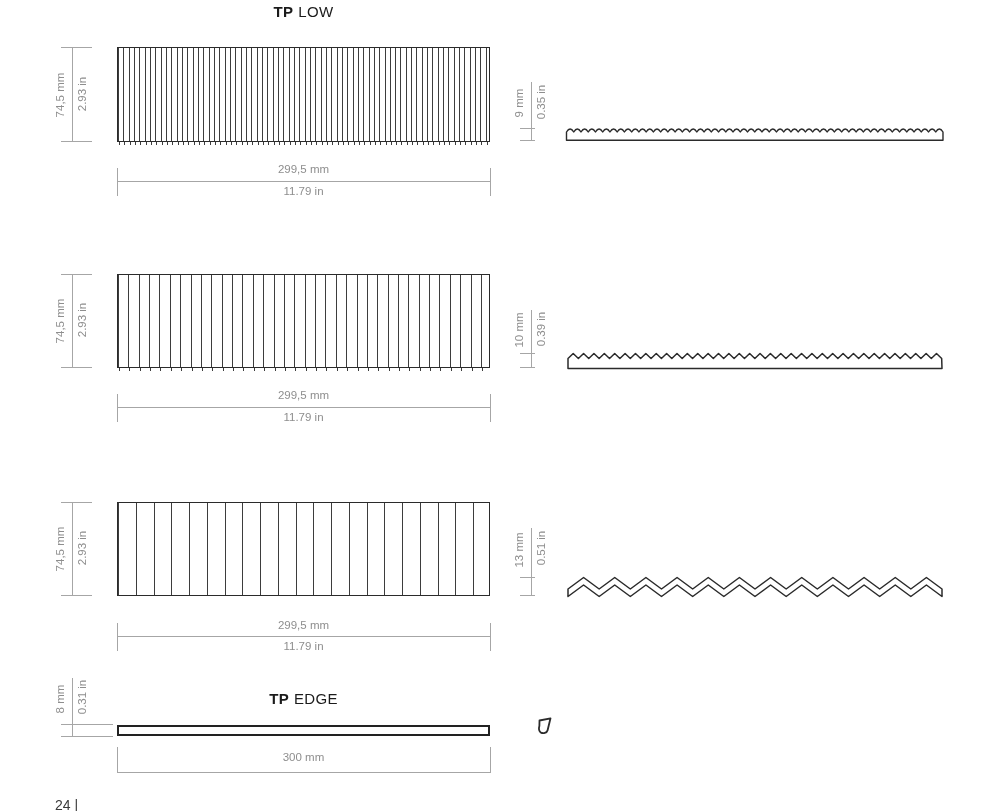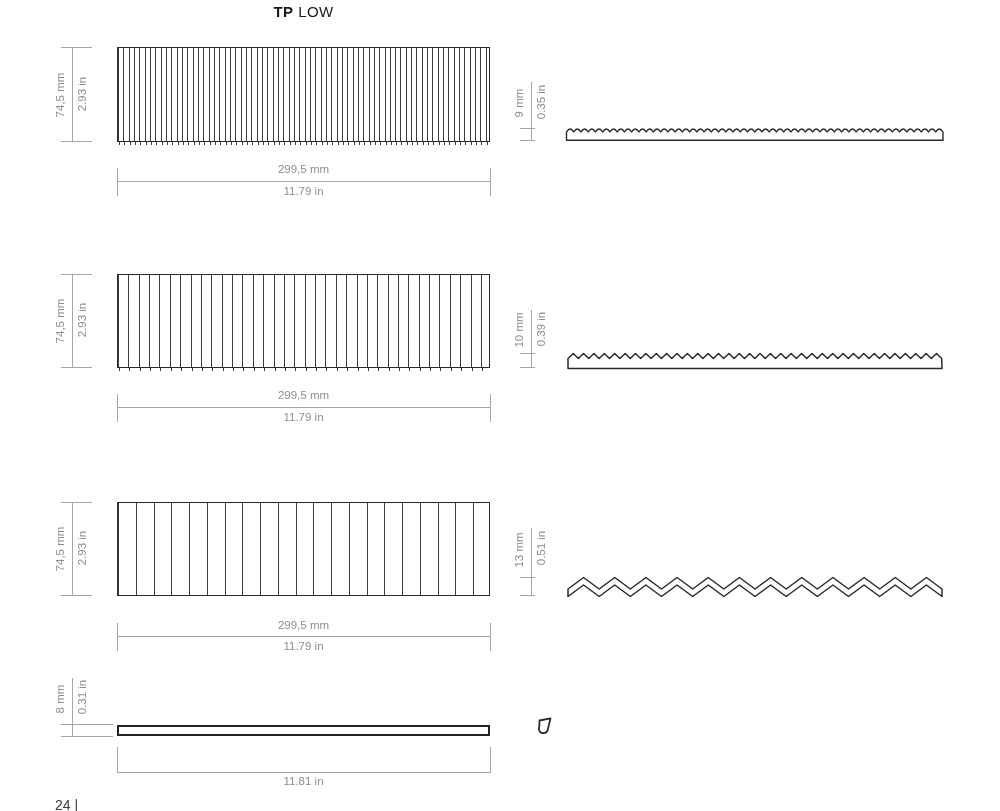--- a/index.html
+++ b/index.html
@@ -83,32 +83,35 @@
   <div class="vl" style="left:116.5px;top:623px;height:28px;"></div>
   <div class="vl" style="left:489.5px;top:623px;height:28px;"></div>
   <div class="dt dtc" style="left:117px;top:640px;width:373px;">11.79 in</div>
 
   <div class="vl" style="left:531px;top:528px;height:68px;"></div>
   <div class="hl" style="left:520px;top:577px;width:15px;"></div>
   <div class="hl" style="left:520px;top:595px;width:15px;"></div>
   <div class="dt rot" style="left:519px;top:550px;">13 mm</div>
   <div class="dt rot" style="left:541px;top:548px;">0.51 in</div>
 
+  <div class="t" style="left:117px;top:690px;width:373px;">
+    <b>TP</b><span class="tv">EDGE</span>
+  </div>
   <div class="panel" style="left:117px;top:725px;width:373px;height:11px;border-width:2px;border-color:#222;"></div>
 
   <div class="vl" style="left:72px;top:678px;height:59px;"></div>
   <div class="hl" style="left:61px;top:724px;width:52px;"></div>
   <div class="hl" style="left:61px;top:736px;width:52px;"></div>
   <div class="dt rot" style="left:60px;top:699px;">8 mm</div>
   <div class="dt rot" style="left:82px;top:697px;">0.31 in</div>
 
+  <div class="dt dtc" style="left:117px;top:751px;width:373px;">300 mm</div>
   <div class="hl" style="left:117px;top:772px;width:373px;"></div>
   <div class="vl" style="left:116.5px;top:747px;height:26px;"></div>
   <div class="vl" style="left:489.5px;top:747px;height:26px;"></div>
-  <div class="dt dtc" style="left:117px;top:775px;width:373px;">11.81 in</div>
 
   <div class="pagenum" style="left:55px;top:797px;">24 |</div>
 
   <svg id="profiles" width="1000" height="811" style="position:absolute;left:0;top:0;pointer-events:none;">
       <path d="M 566.5 140.3 L 566.5 132 q 3.62 -6 7.24 0 q 3.62 -6 7.24 0 q 3.62 -6 7.24 0 q 3.62 -6 7.24 0 q 3.62 -6 7.24 0 q 3.62 -6 7.24 0 q 3.62 -6 7.24 0 q 3.62 -6 7.24 0 q 3.62 -6 7.24 0 q 3.62 -6 7.24 0 q 3.62 -6 7.24 0 q 3.62 -6 7.24 0 q 3.62 -6 7.24 0 q 3.62 -6 7.24 0 q 3.62 -6 7.24 0 q 3.62 -6 7.24 0 q 3.62 -6 7.24 0 q 3.62 -6 7.24 0 q 3.62 -6 7.24 0 q 3.62 -6 7.24 0 q 3.62 -6 7.24 0 q 3.62 -6 7.24 0 q 3.62 -6 7.24 0 q 3.62 -6 7.24 0 q 3.62 -6 7.24 0 q 3.62 -6 7.24 0 q 3.62 -6 7.24 0 q 3.62 -6 7.24 0 q 3.62 -6 7.24 0 q 3.62 -6 7.24 0 q 3.62 -6 7.24 0 q 3.62 -6 7.24 0 q 3.62 -6 7.24 0 q 3.62 -6 7.24 0 q 3.62 -6 7.24 0 q 3.62 -6 7.24 0 q 3.62 -6 7.24 0 q 3.62 -6 7.24 0 q 3.62 -6 7.24 0 q 3.62 -6 7.24 0 q 3.62 -6 7.24 0 q 3.62 -6 7.24 0 q 3.62 -6 7.24 0 q 3.62 -6 7.24 0 q 3.62 -6 7.24 0 q 3.62 -6 7.24 0 q 3.62 -6 7.24 0 q 3.62 -6 7.24 0 q 3.62 -6 7.24 0 q 3.62 -6 7.24 0 q 3.62 -6 7.24 0 q 3.62 -6 7.24 0 L 943 140.3 Z" fill="#ffffff" stroke="#2b2b2b" stroke-width="1.4" stroke-linejoin="round" stroke-linecap="round"></path>
       <path d="M 568 368.4 L 568 358.5 l 5.19 -5 l 5.19 5 l 5.19 -5 l 5.19 5 l 5.19 -5 l 5.19 5 l 5.19 -5 l 5.19 5 l 5.19 -5 l 5.19 5 l 5.19 -5 l 5.19 5 l 5.19 -5 l 5.19 5 l 5.19 -5 l 5.19 5 l 5.19 -5 l 5.19 5 l 5.19 -5 l 5.19 5 l 5.19 -5 l 5.19 5 l 5.19 -5 l 5.19 5 l 5.19 -5 l 5.19 5 l 5.19 -5 l 5.19 5 l 5.19 -5 l 5.19 5 l 5.19 -5 l 5.19 5 l 5.19 -5 l 5.19 5 l 5.19 -5 l 5.19 5 l 5.19 -5 l 5.19 5 l 5.19 -5 l 5.19 5 l 5.19 -5 l 5.19 5 l 5.19 -5 l 5.19 5 l 5.19 -5 l 5.19 5 l 5.19 -5 l 5.19 5 l 5.19 -5 l 5.19 5 l 5.19 -5 l 5.19 5 l 5.19 -5 l 5.19 5 l 5.19 -5 l 5.19 5 l 5.19 -5 l 5.19 5 l 5.19 -5 l 5.19 5 l 5.19 -5 l 5.19 5 l 5.19 -5 l 5.19 5 l 5.19 -5 l 5.19 5 l 5.19 -5 l 5.19 5 l 5.19 -5 l 5.19 5 l 5.19 -5 l 5.19 5 L 942 368.4 Z" fill="#ffffff" stroke="#2b2b2b" stroke-width="1.5" stroke-linejoin="round" stroke-linecap="round"></path>
       <path d="M 568 589 L 583.58 577.5 L 599.17 589 L 614.75 577.5 L 630.33 589 L 645.92 577.5 L 661.5 589 L 677.08 577.5 L 692.67 589 L 708.25 577.5 L 723.83 589 L 739.42 577.5 L 755 589 L 770.58 577.5 L 786.17 589 L 801.75 577.5 L 817.33 589 L 832.92 577.5 L 848.5 589 L 864.08 577.5 L 879.67 589 L 895.25 577.5 L 910.83 589 L 926.42 577.5 L 942 589 L 942 596.5 L 926.42 585 L 910.83 596.5 L 895.25 585 L 879.67 596.5 L 864.08 585 L 848.5 596.5 L 832.92 585 L 817.33 596.5 L 801.75 585 L 786.17 596.5 L 770.58 585 L 755 596.5 L 739.42 585 L 723.83 596.5 L 708.25 585 L 692.67 596.5 L 677.08 585 L 661.5 596.5 L 645.92 585 L 630.33 596.5 L 614.75 585 L 599.17 596.5 L 583.58 585 L 568 596.5 Z" fill="#ffffff" stroke="#2b2b2b" stroke-width="1.5" stroke-linejoin="round" stroke-linecap="round"></path>
       <path d="M 539.5 720.5 L 550.5 718.3 L 547.6 730.2 C 546.9 732.9 543.1 733.7 541 732.6 C 538.9 731.4 538.7 728.2 539.4 725.8 Z" fill="#ffffff" stroke="#2b2b2b" stroke-width="1.8" stroke-linejoin="round" stroke-linecap="round"></path>
     </svg>
 </div>

